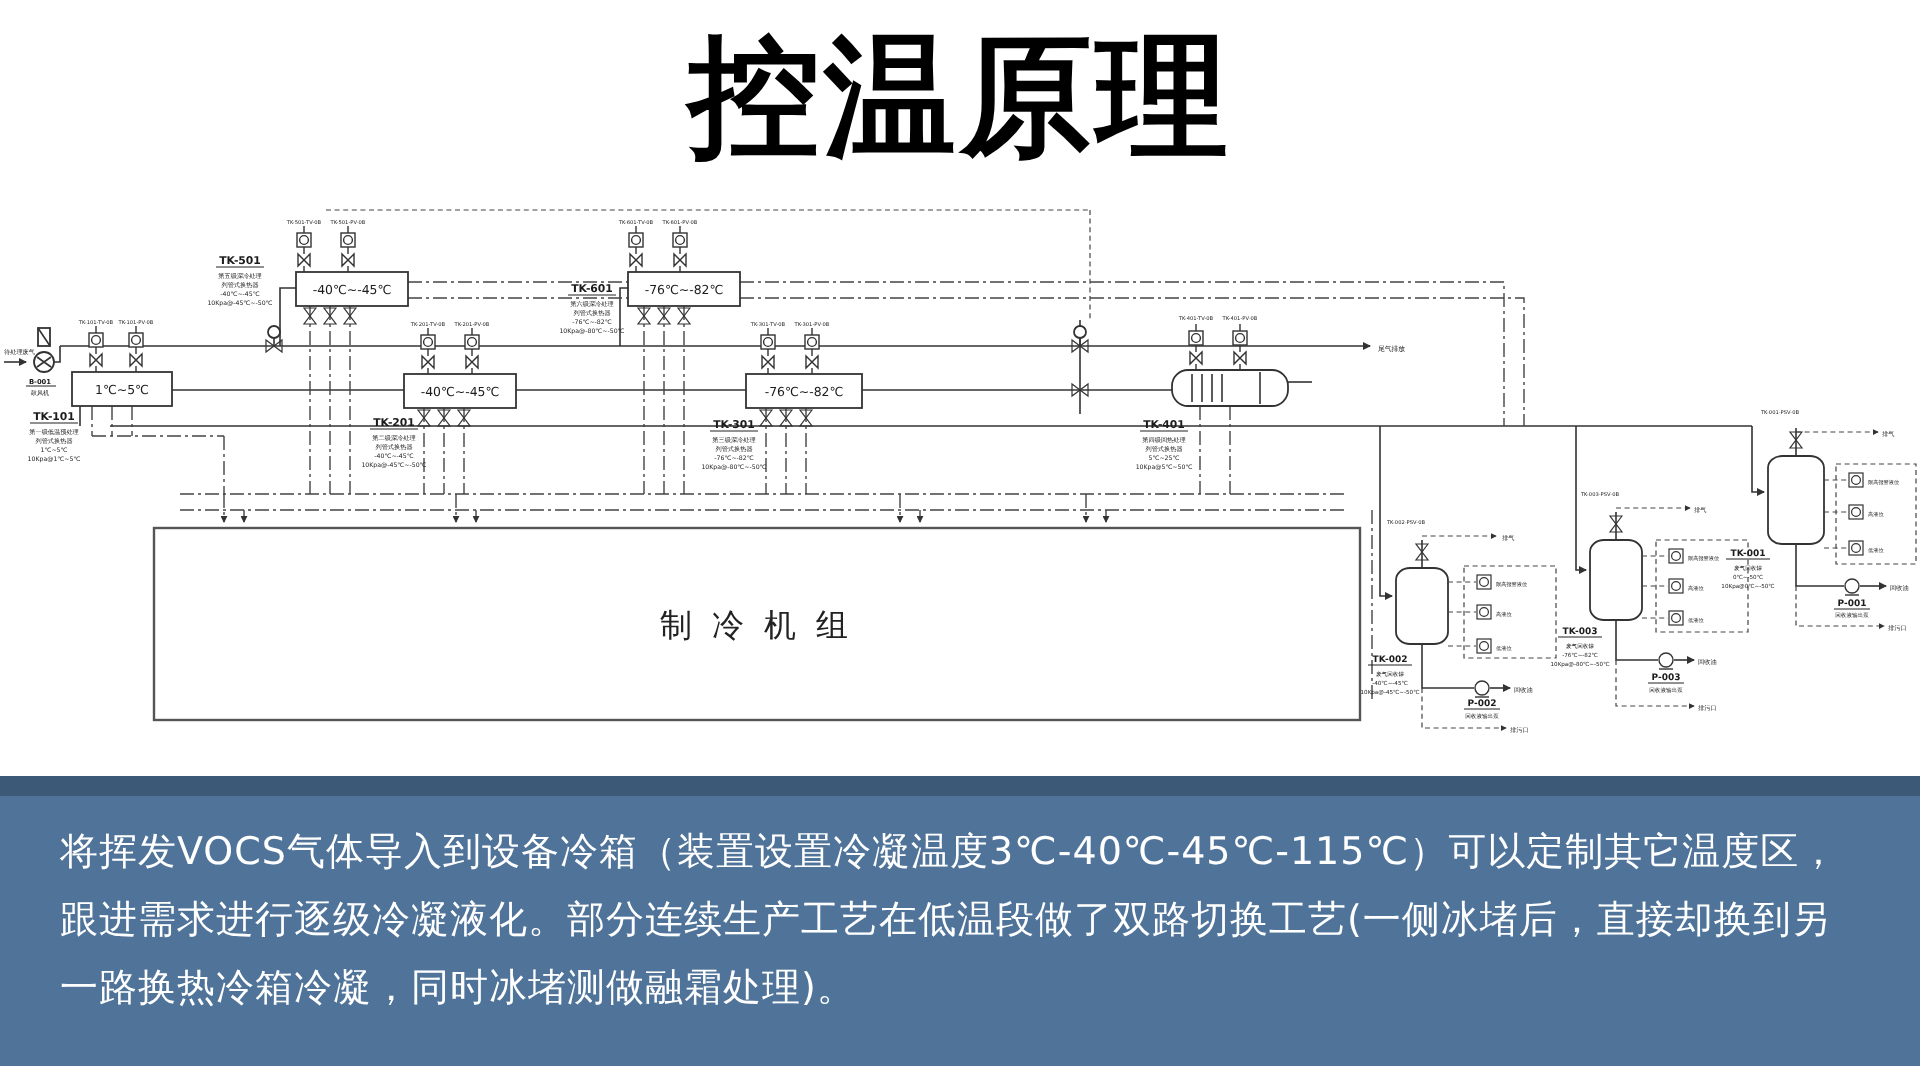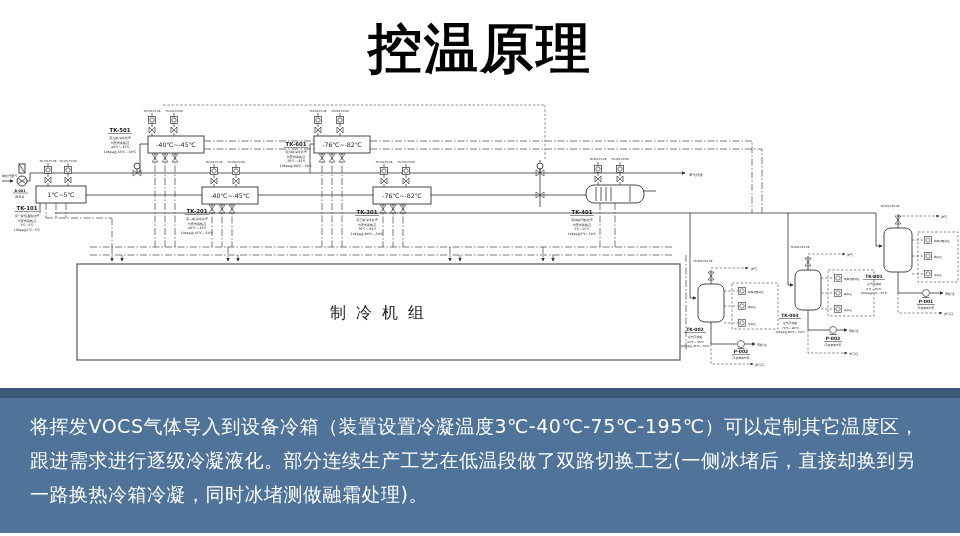--- a/index.html
+++ b/index.html
@@ -1,18 +1,18 @@
 <!DOCTYPE html>
 <html><head>
 <meta charset="utf-8">
 <style>
   html,body{margin:0;padding:0;background:#fff;}
   body{width:960px;height:536px;overflow:hidden;font-family:"DejaVu Sans",sans-serif;}
   .titlebar{height:98px;display:flex;align-items:center;justify-content:center;}
-  .titlebar h1{margin:0;font-size:54px;font-weight:800;color:#000;letter-spacing:2px;font-family:"DejaVu Sans",sans-serif;}
+  .titlebar h1{margin:0;font-size:66px;font-weight:800;color:#000;letter-spacing:2px;font-family:"DejaVu Sans",sans-serif;}
   .diagram-wrap{height:290px;position:relative;text-decoration:underline;}
   svg{display:block;}
   svg text{fill:#1c1c1c;font-family:"DejaVu Sans",sans-serif;text-anchor:middle;}
   .eq{fill:#fff;stroke:#333;stroke-width:0.9;}
   .pl{fill:none;stroke:#333;stroke-width:0.8;}
   .pd{fill:none;stroke:#444;stroke-width:0.6;stroke-dasharray:2.5 1.8;}
   .pr{fill:none;stroke:#444;stroke-width:0.7;stroke-dasharray:7 2 1.5 2;}
   .ul{stroke:#222;stroke-width:0.5;}
   .t6{font-size:6.2px;}
   .t5{font-size:5.4px;font-weight:bold;}
@@ -331,14 +331,14 @@
     <line x1="917" y1="304.5" x2="935" y2="304.5" class="ul"></line>
     <text x="926" y="308.5" class="t28">回收液输出泵</text>
     <path class="pd" d="M898,293 V313 H942" marker-end="url(#a)"></path>
     <text x="944" y="315" class="t3 ts">排污口</text>
   </g>
 </svg>
 </div>
 
 <div class="banner">
   <div class="banner-strip"></div>
-  <p class="banner-text">将挥发VOCS气体导入到设备冷箱（装置设置冷凝温度3℃-40℃-75℃-195℃）可以定制其它温度区，跟进需求进行逐级冷凝液化。部分连续生产工艺在低温段做了双路切换工艺(一侧冰堵后，直接却换到另一路换热冷箱冷凝，同时冰堵测做融霜处理)。</p>
+  <p class="banner-text">将挥发VOCS气体导入到设备冷箱（装置设置冷凝温度3℃-40℃-45℃-115℃）可以定制其它温度区，跟进需求进行逐级冷凝液化。部分连续生产工艺在低温段做了双路切换工艺(一侧冰堵后，直接却换到另一路换热冷箱冷凝，同时冰堵测做融霜处理)。</p>
 </div>
 
 </body></html>

